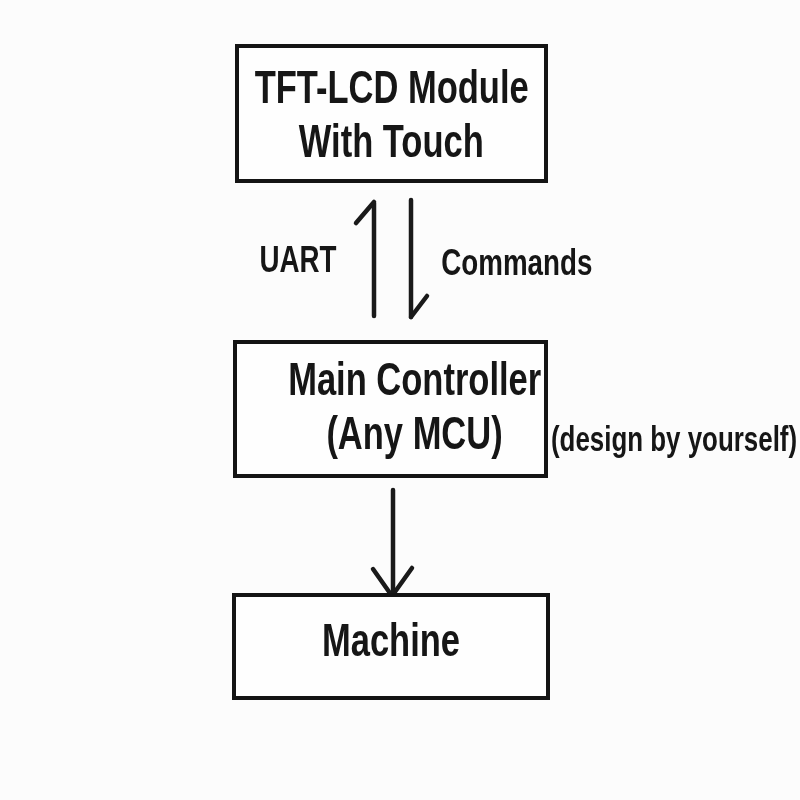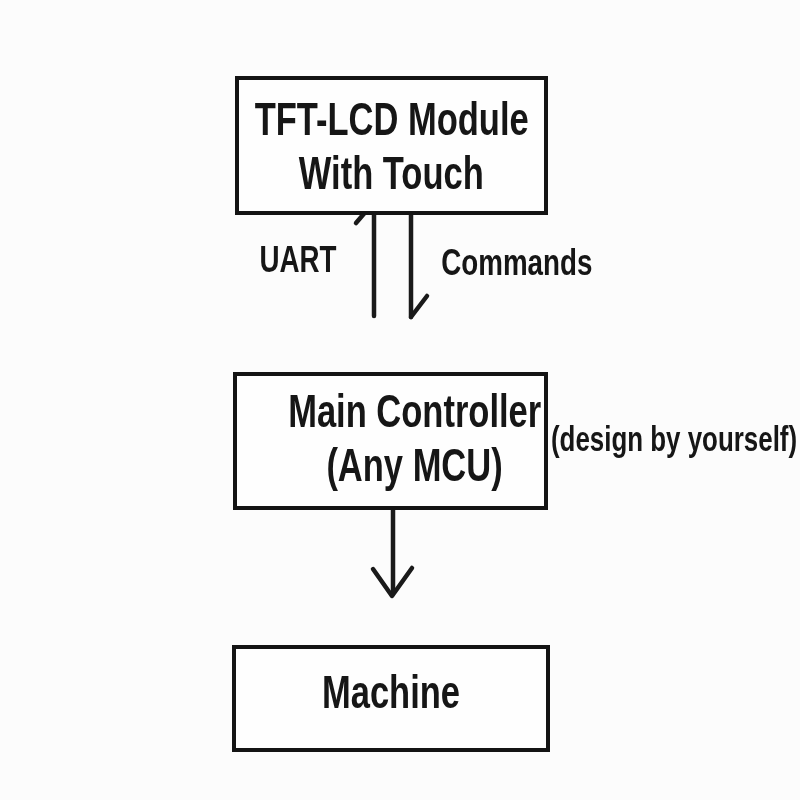--- a/index.html
+++ b/index.html
@@ -25,25 +25,24 @@
   }
   .node-box {
     position: absolute;
     box-sizing: border-box;
     border: 4px solid #141414;
     background: #fefefe;
     display: flex;
     flex-direction: column;
     align-items: center;
     justify-content: center;
-    margin-top: 32px;
   }
   #box-tft     { left: 235px; top: 44px;  width: 313px; height: 139px; }
   #box-mcu     { left: 233px; top: 340px; width: 315px; height: 138px; padding-bottom: 6px; padding-left: 48px; }
-  #box-machine { left: 232px; top: 613px; width: 318px; height: 107px; padding-bottom: 14px; }
+  #box-machine { left: 232px; top: 593px; width: 318px; height: 107px; padding-bottom: 14px; }
   .box-line {
     font-size: 46px;
     font-weight: bold;
     line-height: 54px;
     white-space: nowrap;
     transform: scaleX(0.75);
     transform-origin: 50% 50%;
     color: #161616;
   }
   .edge-label {

